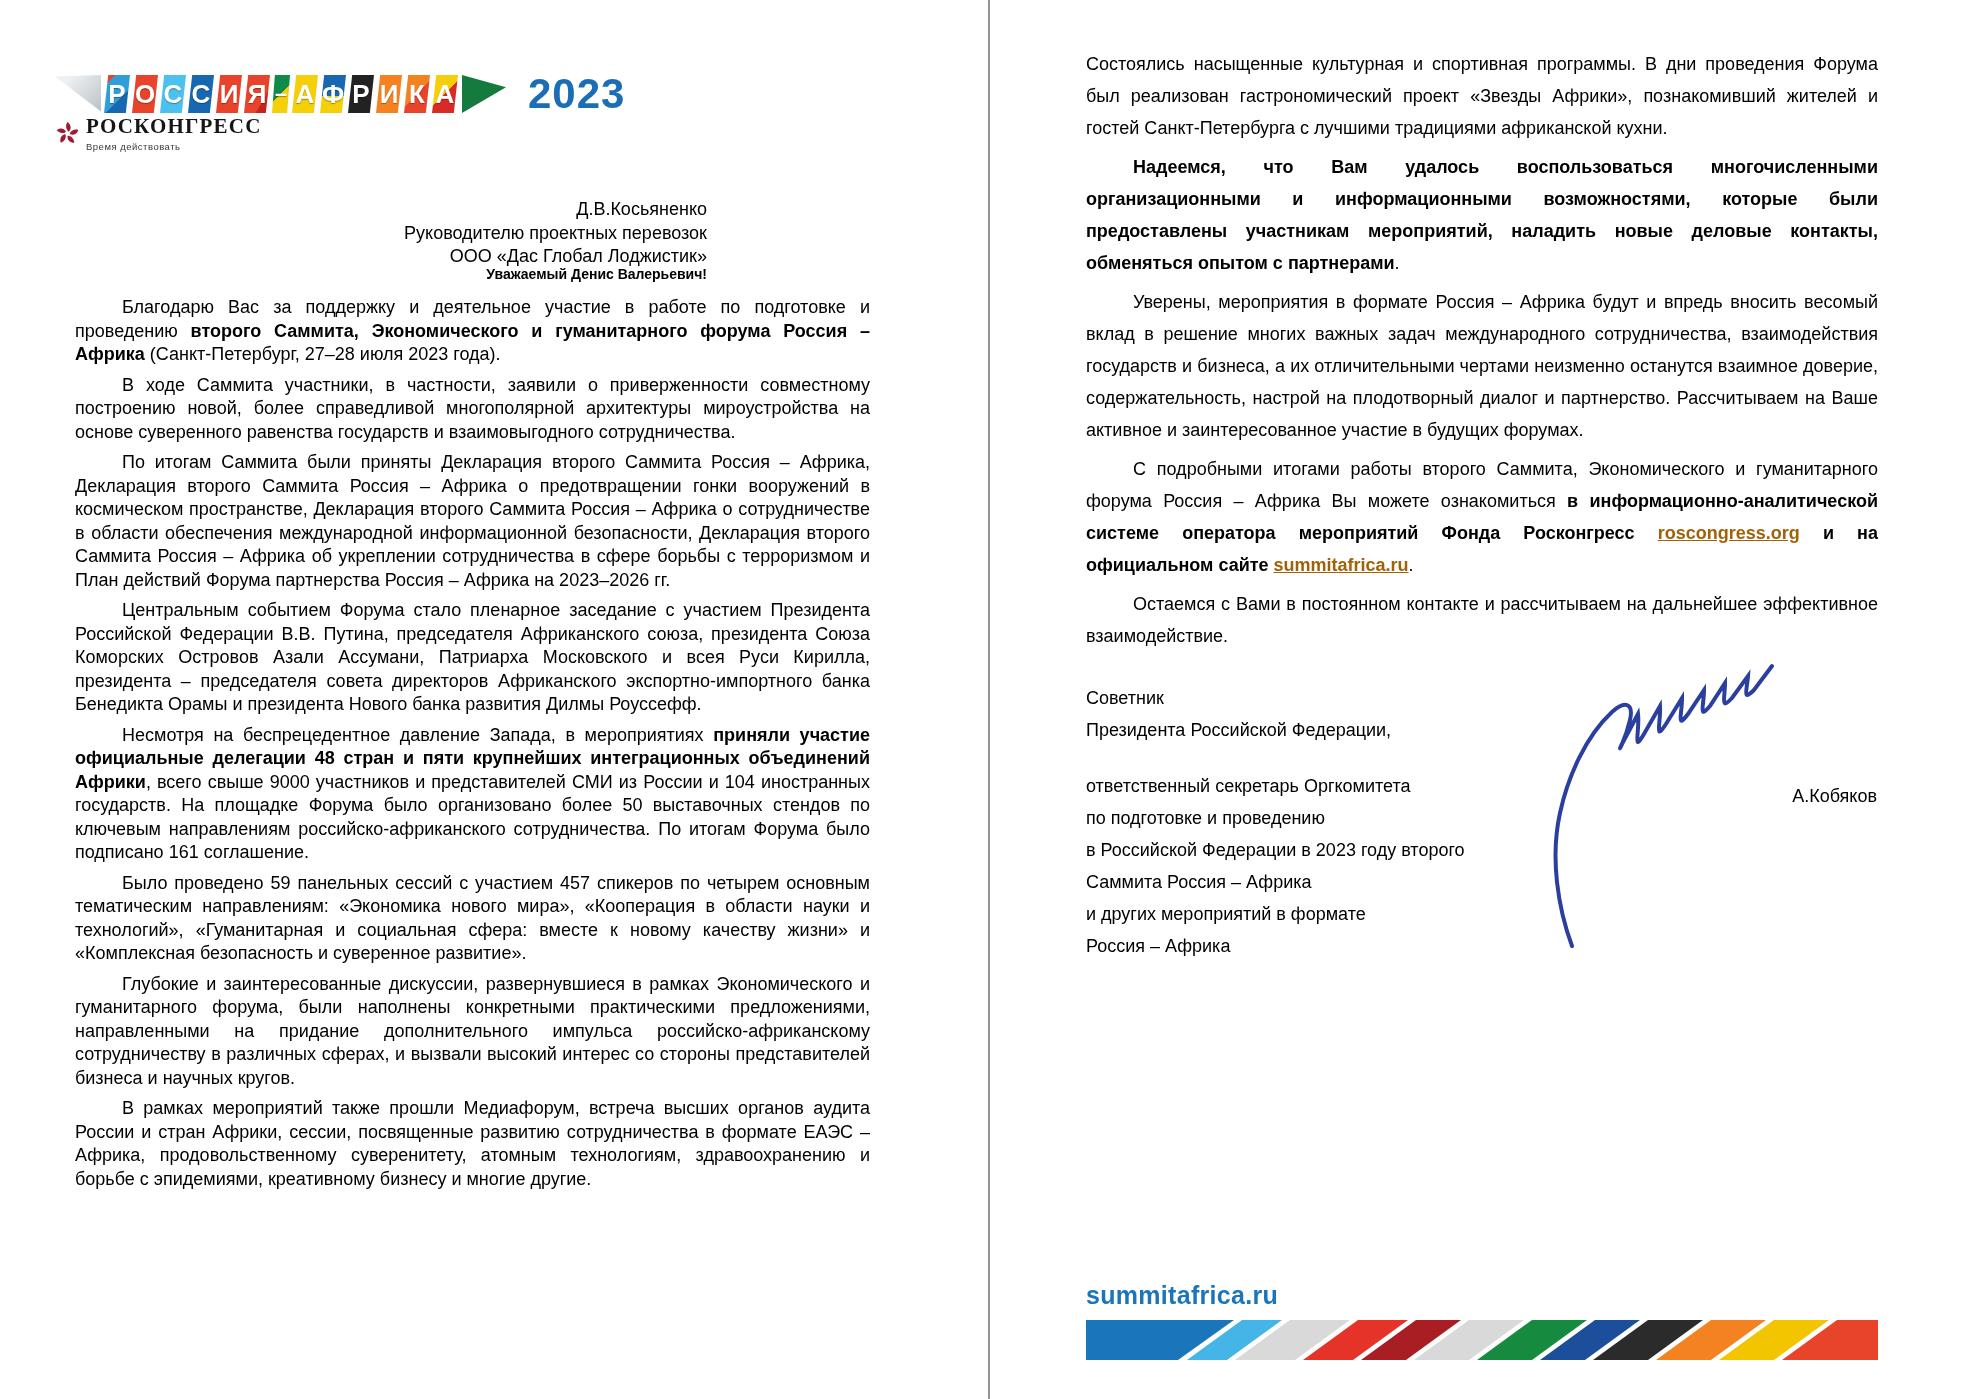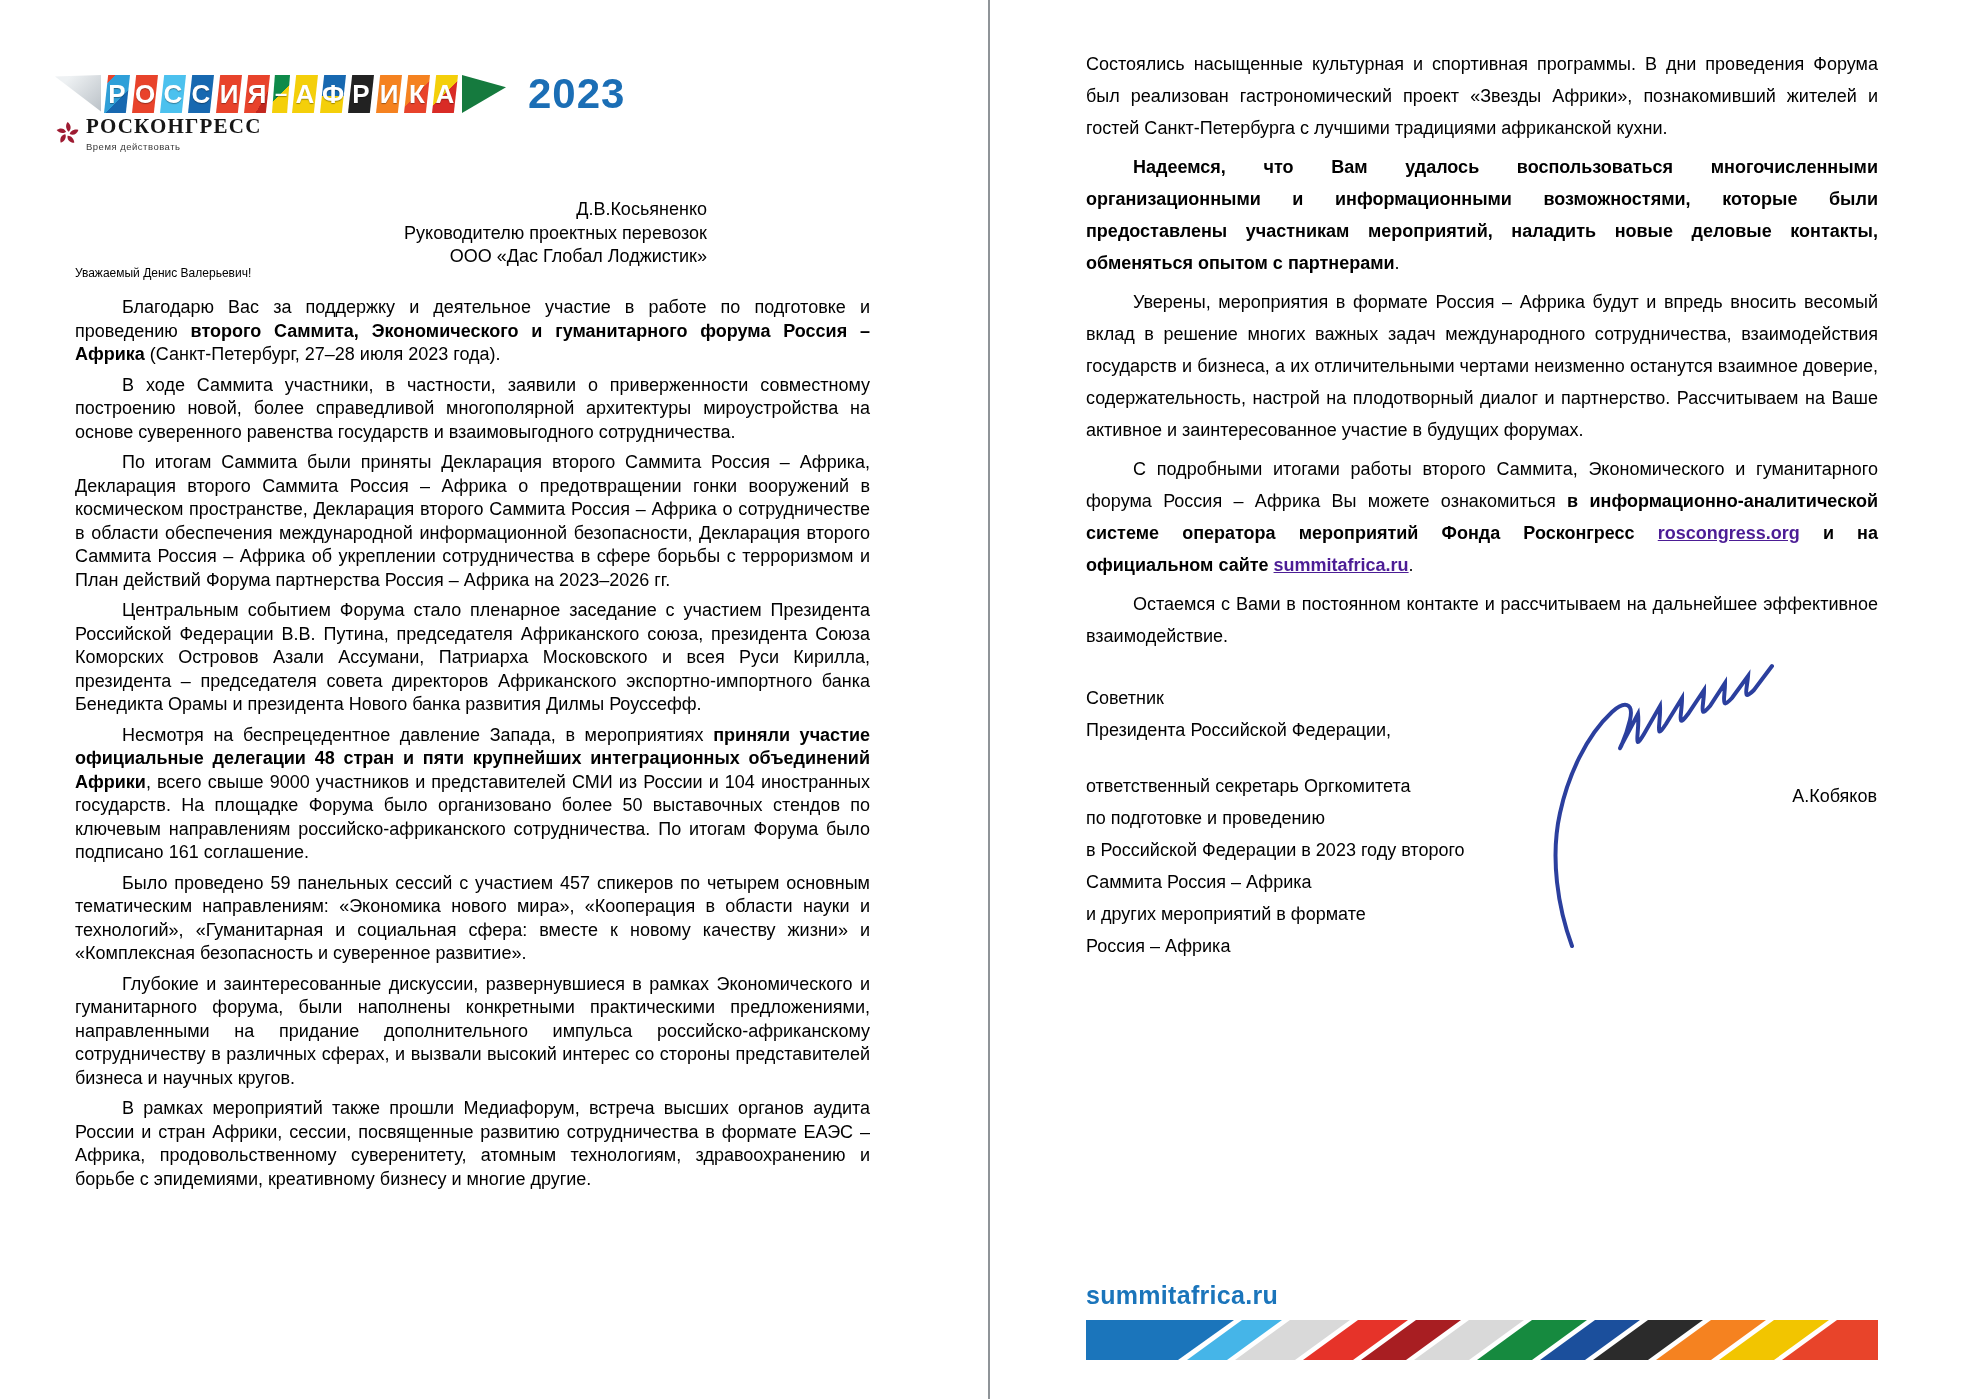--- a/index.html
+++ b/index.html
@@ -26,30 +26,30 @@
 
   .rosc{position:absolute;left:55px;top:114px;display:flex;align-items:center;gap:6px;}
   .rosc-icon{width:25px;height:25px;flex:0 0 auto;}
   .rosc-name{font-family:"Liberation Serif",serif;font-size:21px;font-weight:600;
              letter-spacing:1.2px;color:#161616;line-height:25px;}
   .rosc-tag{font-size:9.5px;color:#3a3a3a;margin-top:2px;letter-spacing:.5px;}
 
   
   .addressee{position:absolute;left:75px;top:198px;width:632px;text-align:right;
              font-size:18px;line-height:23.5px;}
-  .salutation{position:absolute;left:75px;top:266px;width:632px;text-align:left;
-              font-weight:400;font-size:12px;}
+  .salutation{position:absolute;left:75px;top:266px;width:632px;text-align:right;
+              font-weight:700;font-size:14px;}
   .body{position:absolute;left:75px;top:296px;width:795px;font-size:18px;
         line-height:23.5px;text-align:justify;}
   .rcol{position:absolute;left:96px;top:48px;width:792px;font-size:18px;
         line-height:32px;text-align:justify;}
   p{margin:0 0 7px 0;}
   .indent{text-indent:47px;}
   .b{font-weight:700;}
-  .lnk{color:#4c1d95;text-decoration:underline;font-weight:700;cursor:pointer;}
+  .lnk{color:#a16207;text-decoration:underline;font-weight:700;cursor:pointer;}
 
   .closing{margin-top:26px;text-indent:52px;text-align:left;}
   .sigblock{margin-top:30px;width:440px;}
   .sig-line{min-height:23.5px;}
 
   .signature-svg{position:absolute;left:530px;top:628px;width:270px;height:330px;}
   .signer{position:absolute;right:103px;top:786px;font-size:18px;}
 
   .site{position:absolute;left:96px;top:1281px;font-size:25px;font-weight:600;
         color:#1b75bb;letter-spacing:.3px;}

